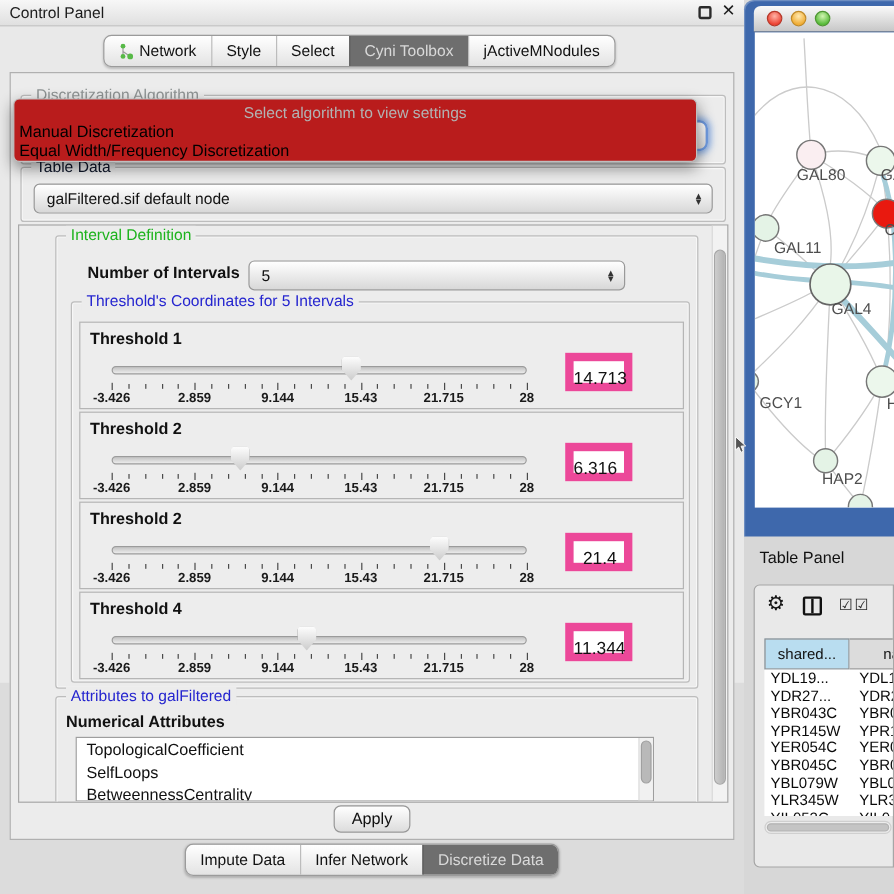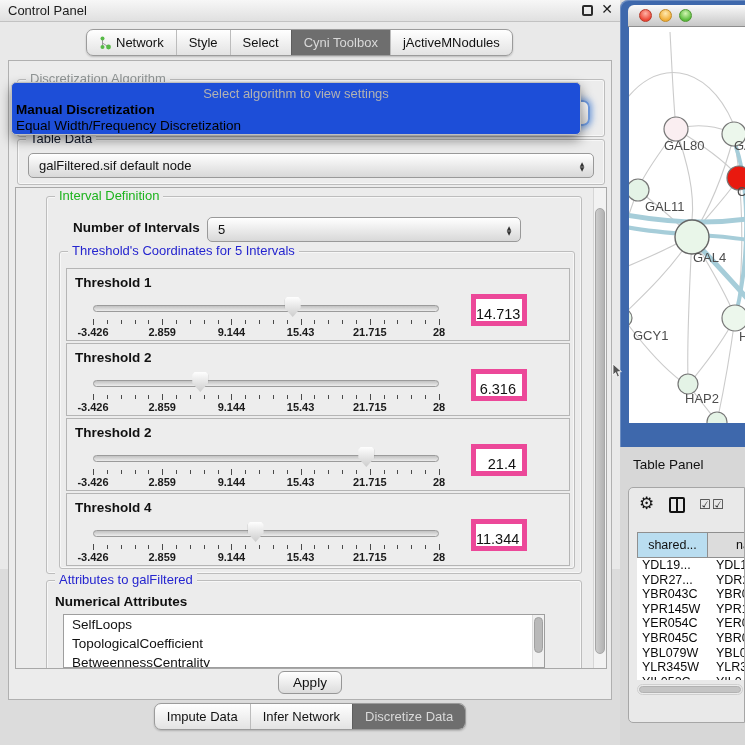--- a/index.html
+++ b/index.html
@@ -27,25 +27,25 @@
 #main-panel{left:8px;top:60px;width:604px;height:640px;border:1px solid #b0b0b0;background:#ececec}
 
 .group{position:absolute;border:1px solid #bdbdbd;border-radius:3px;box-shadow:inset 0 0 0 1px #f7f7f7}
 .gtitle{position:absolute;top:-9px;left:8px;background:#ececec;padding:0 4px;font-size:13px;line-height:16px;white-space:nowrap}
 
 #algo-group{left:8px;top:18px;width:588px;height:58px}
 #algo-title{color:#8f9494}
 #algo-combo{left:14px;top:20px;right:14px;height:26px;border:2px solid #6f9be0;border-radius:7px;
   background:linear-gradient(#fff,#dcdcdc);box-shadow:0 0 6px 2px rgba(95,145,220,.8)}
 
-#dd-popup{left:2px;top:21px;width:570px;height:53px;background:#1d4ed8;border:1px solid #bfbfbf;
+#dd-popup{left:2px;top:21px;width:570px;height:53px;background:#b91c1c;border:1px solid #bfbfbf;
   border-radius:5px;box-shadow:0 5px 12px rgba(0,0,0,.45);z-index:20;padding-top:2px}
 .dd-prompt{height:17px;text-align:center;color:#b2b2b2;font-size:13px;line-height:17px}
 .dd-opt{height:16px;padding-left:4px;font-size:13.5px;line-height:16px;color:#000;white-space:nowrap}
-.dd-opt.bold{font-weight:bold}
+.dd-opt.bold{font-weight:normal}
 
 #td-group{left:8px;top:78px;width:588px;height:46px}
 #td-title{color:#0f172a}
 .combo{position:absolute;border:1px solid #999;border-radius:5px;background:linear-gradient(#ffffff,#d8d8d8);font-size:13px}
 .combo .cval{position:absolute;left:10px;top:0;line-height:23px;white-space:nowrap}
 .combo .spin{position:absolute;right:4px;top:0;bottom:0;width:14px;display:flex;flex-direction:column;
   align-items:center;justify-content:center;color:#333;font-size:6px;line-height:5px;font-family:"DejaVu Sans",sans-serif}
 #td-combo{left:10px;top:13px;right:10px;height:25px}
 
 #viewport{left:6px;top:126px;width:592px;height:482px;border:1px solid #a8a8a8;background:#ececec;overflow:hidden}
@@ -63,21 +63,21 @@
 .thr-panel{position:absolute;left:6px;width:504px;height:73px;border:1px solid #b5b5b5;background:#ededed}
 .thr-label{position:absolute;left:8px;top:6px;font-size:13.5px;font-weight:bold}
 .thr-track{position:absolute;left:26px;top:36px;width:346px;height:7px;border:1px solid #9b9b9b;border-radius:4px;
   background:linear-gradient(#c2c2c2,#ececec)}
 .thr-thumb{position:absolute;top:28px;width:16px;height:20px;background:linear-gradient(#fefefe,#cccccc);
   clip-path:polygon(14% 0,86% 0,100% 14%,100% 55%,50% 100%,0 55%,0 14%);filter:drop-shadow(0 0 1px #707070)}
 .tick{position:absolute;width:1px;background:#4a4a4a}
 .tick.minor{top:51px;height:4px}
 .tick.major{top:50px;height:6px}
 .tlabel{position:absolute;top:57px;transform:translateX(-50%);font-size:11px;font-weight:bold;color:#1a1a1a;white-space:nowrap}
-.thr-value{position:absolute;left:404px;top:25px;width:56px;height:32px;background:#fff;border:5px solid #ec4899;
+.thr-value{position:absolute;left:404px;top:25px;width:56px;height:32px;background:#fff;border:7px solid #ec4899;
   font-size:14.5px;text-align:right;line-height:30px;padding-right:6px}
 
 #attr-group{left:30px;top:392px;width:536px;height:92px}
 #attr-title{color:#2525cf}
 #attr-label{left:8px;top:13px;font-size:13.5px;font-weight:bold}
 #attr-list{left:16px;top:33px;width:482px;height:54px;background:#fff;border:1px solid #9e9e9e;overflow:hidden}
 .attr-item{height:19px;line-height:19px;padding-left:8px;font-size:13.5px;color:#111;white-space:nowrap}
 #attr-scroll{position:absolute;right:0;top:0;width:12px;height:52px;background:#f1f1f1;border-left:1px solid #ddd}
 #attr-thumb{position:absolute;left:1px;top:2px;width:9px;height:36px;background:#b9b9b9;border:1px solid #a0a0a0;border-radius:5px}
 
@@ -351,22 +351,22 @@
                 </div>
               </div>
           </div>
         </div>
 
         <div id="attr-group" class="group">
           <div id="attr-title" class="gtitle">Attributes to galFiltered</div>
           <div id="attr-label" class="abs">Numerical Attributes</div>
           <div id="attr-list" class="abs">
             <div id="attr-items">
+                <div class="attr-item">TopologicalCoefficient</div>
                 <div class="attr-item">SelfLoops</div>
-                <div class="attr-item">TopologicalCoefficient</div>
                 <div class="attr-item">BetweennessCentrality</div>
               </div>
             <div id="attr-scroll">
               <div id="attr-thumb"></div>
             </div>
           </div>
         </div>
 
         <div id="vscroll">
           <div id="vthumb"></div>

